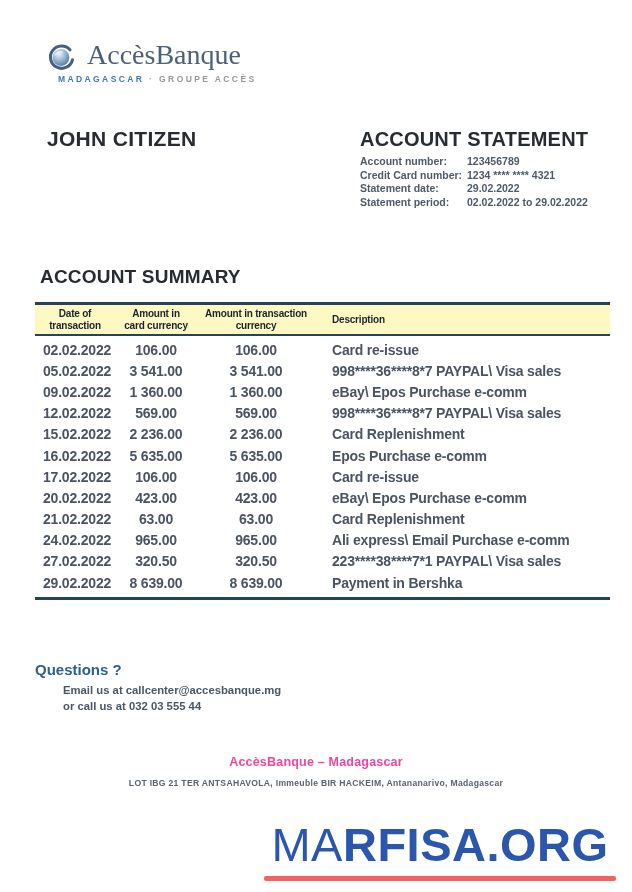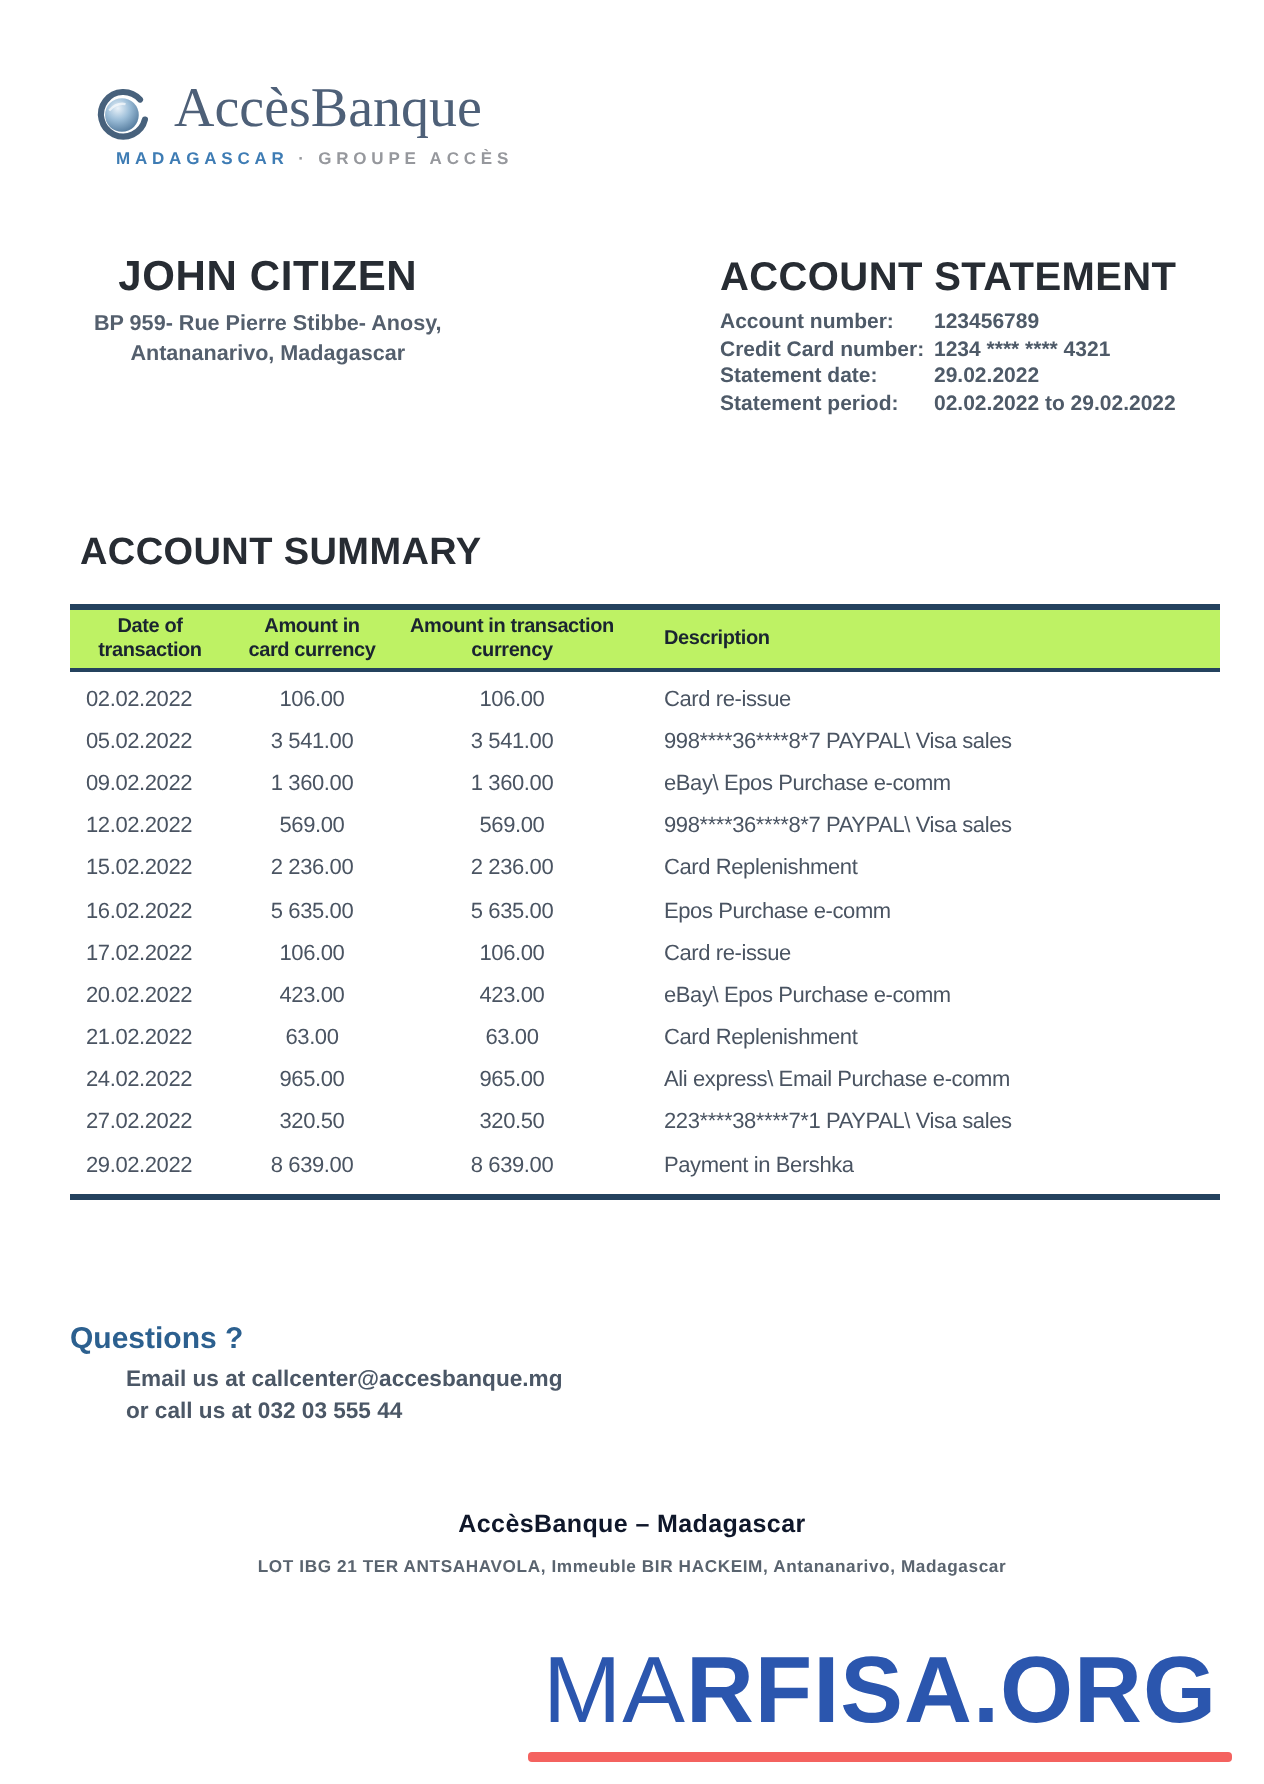--- a/index.html
+++ b/index.html
@@ -34,43 +34,43 @@
   .statement-title { font-size:20px; font-weight:bold; color:#272c33; letter-spacing:0.2px; }
   .statement-fields { margin-top:4px; display:grid; grid-template-columns:107px 1fr; row-gap:0; }
   .statement-fields div { font-size:10.5px; font-weight:bold; color:#4e5a68; line-height:13.5px; }
 
   
   .summary-title { position:absolute; left:40px; top:266px; font-size:19px; font-weight:bold; color:#272c33; letter-spacing:0.2px; }
 
   .table { position:absolute; left:35px; top:302px; width:575px; }
   .thead {
     border-top:3.5px solid #24425e; border-bottom:2.5px solid #24425e;
-    background:#bef264; display:flex; align-items:center; padding:3px 0;
+    background:#fef9c3; display:flex; align-items:center; padding:3px 0;
   }
   .hcell {
     font-weight:bold; font-size:10px; color:#1a2430; line-height:11.5px;
     white-space:pre-line; text-align:center; letter-spacing:-0.2px;
   }
   .c0 { width:80px; } .c1 { width:82px; } .c2 { width:118px; } .c3 { flex:1; }
   .hcell.c3 { text-align:left; padding-left:17px; }
   .tbody { border-bottom:3.5px solid #24425e; padding:3px 0 4px 0; }
   .trow { height:21.2px; display:flex; align-items:center; }
-  .tcell { font-size:11px; font-weight:normal; color:#4a5462; letter-spacing:-0.2px; }
+  .tcell { font-size:14px; font-weight:bold; color:#4a5462; letter-spacing:-0.2px; }
   .tcell.c0 { padding-left:8px; }
   .tcell.c1, .tcell.c2 { text-align:center; }
   .tcell.c3 { padding-left:17px; }
 
   
   .questions-block { position:absolute; left:35px; top:661px; }
   .questions-title { font-size:15px; font-weight:bold; color:#2c608f; }
   .questions-lines { margin-top:5px; font-size:11.3px; font-weight:bold; color:#4b5766; line-height:15.5px;margin-left:28px; }
 
   
   .footer-block { position:absolute; left:0; top:755px; width:632px; text-align:center; }
-  .footer-bank { font-size:12.5px; font-weight:bold; color:#0f172a; letter-spacing:0.2px; }
+  .footer-bank { font-size:12.5px; font-weight:bold; color:#ec4899; letter-spacing:0.2px; }
   .footer-address { margin-top:9px; font-size:8.6px; font-weight:bold; color:#5a646f; letter-spacing:0.3px; }
 
   
   .watermark { position:absolute; left:254px; top:801px; width:372px; text-align:center; }
   .watermark-text { font-size:47px; color:#2b56ae; letter-spacing:0.5px; white-space:nowrap; line-height:56px;margin-top:16px; }
   .wm-light { font-weight:normal; }
   .wm-bold { font-weight:bold; }
   .watermark-underline { margin:3px auto 0 auto; width:352px; height:5px; background:#f4625f; border-radius:2px; }
 </style>
 </head>
@@ -94,24 +94,20 @@
   </div>
   <div class="logo-tagline">
     <span class="region">MADAGASCAR</span>
     <span>·</span>
     <span>GROUPE ACCÈS</span>
   </div>
 </div>
 
 <div class="customer-block">
   <div class="customer-name">JOHN CITIZEN</div>
-  <div class="customer-address">
-    <div>BP 959- Rue Pierre Stibbe- Anosy,</div>
-    <div>Antananarivo, Madagascar</div>
-  </div>
 </div>
 
 <div class="statement-block">
   <div class="statement-title">ACCOUNT STATEMENT</div>
   <div class="statement-fields">
     <div>Account number:</div>
     <div>123456789</div>
     <div>Credit Card number:</div>
     <div>1234 **** **** 4321</div>
     <div>Statement date:</div>

